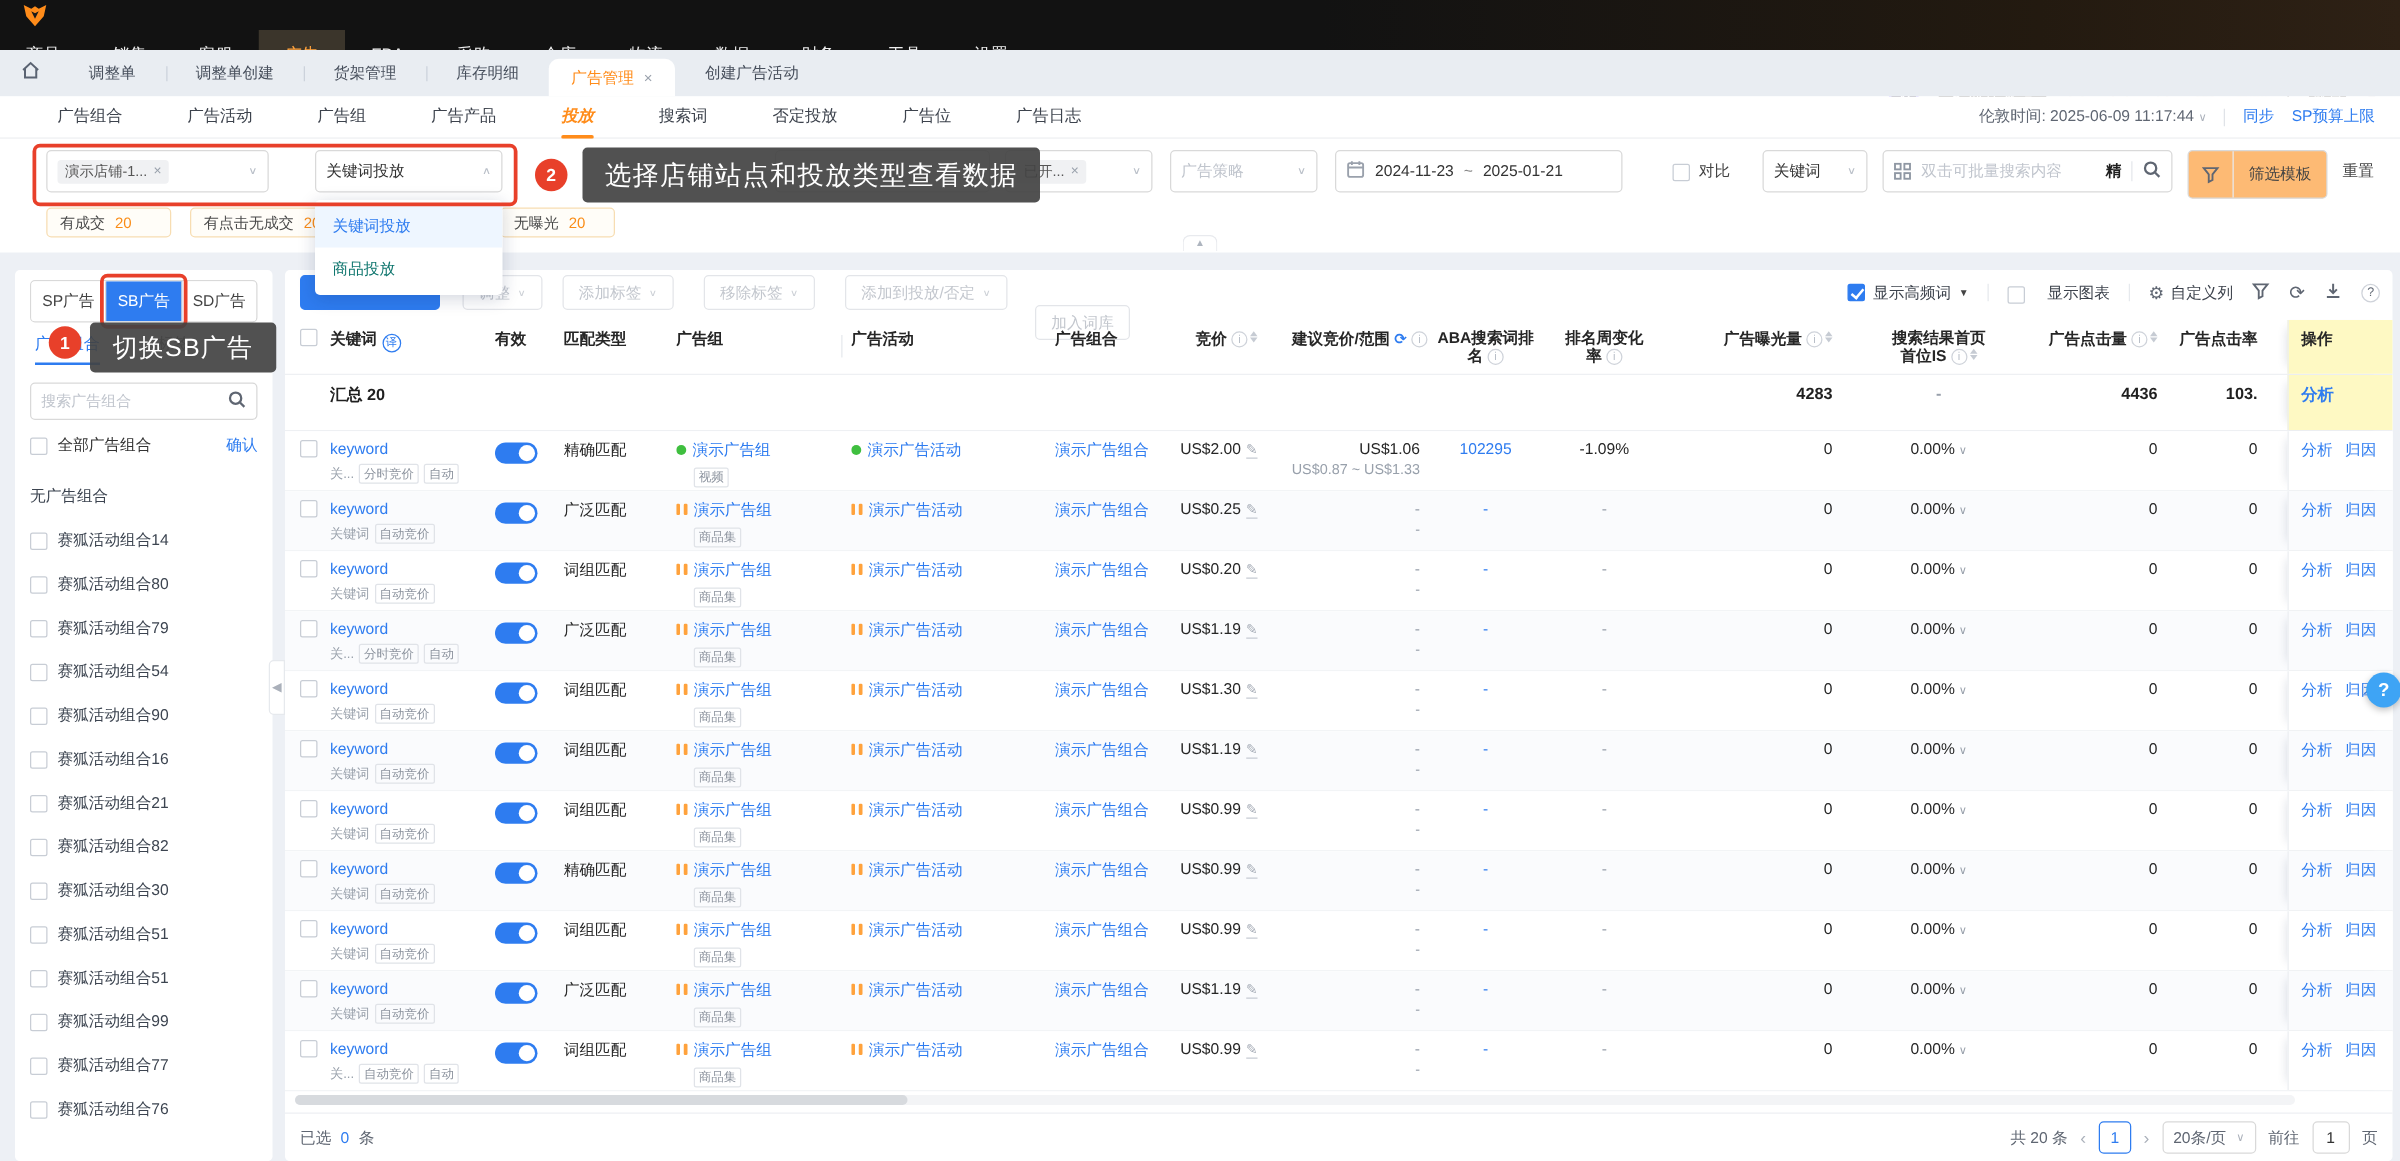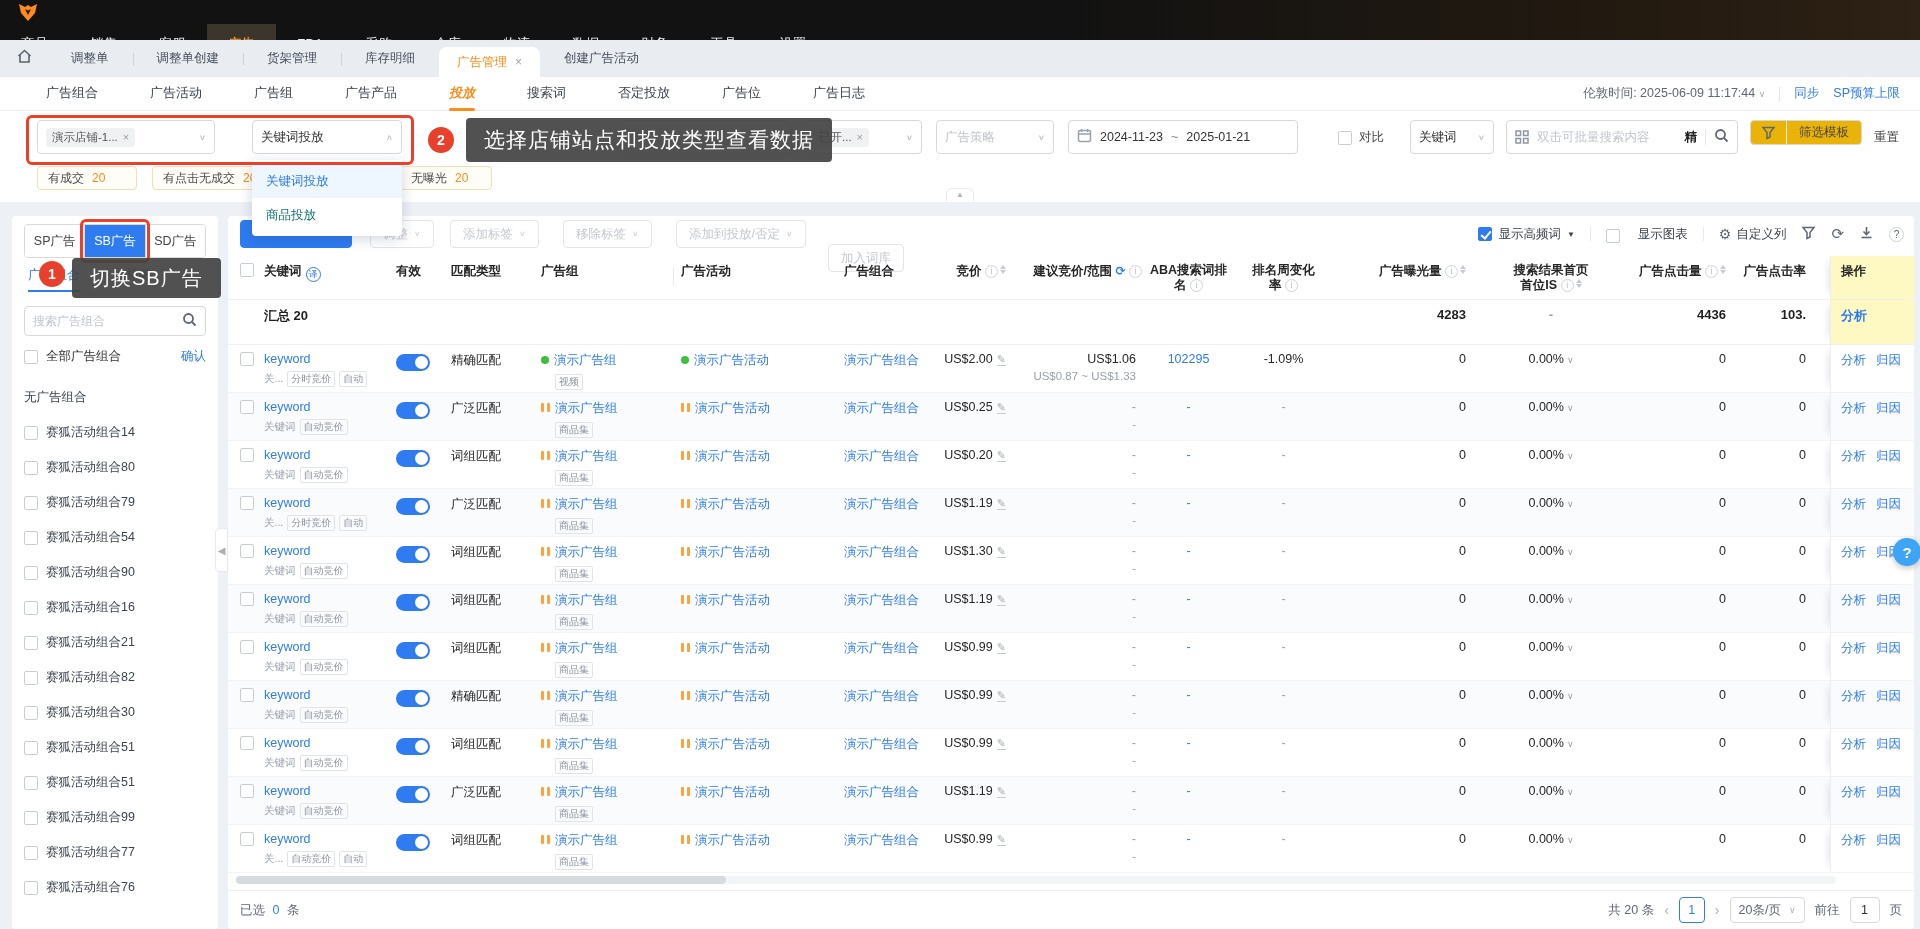--- a/index.html
+++ b/index.html
@@ -139,21 +139,21 @@
   .kwbadge{display:inline-block;width:15px;height:15px;border:1px solid var(--blue);border-radius:50%;color:var(--blue);font-size:9px;line-height:13px;text-align:center;font-weight:normal;vertical-align:-2px;margin-left:4px;}
   .hdr-div{position:absolute;left:445px;top:52px;width:1px;height:18px;background:#e6e9ed;}
   .scrollx{position:absolute;left:8px;top:660px;width:1600px;height:8px;background:#f3f4f6;border-radius:4px;}
   .scrollx .thumb{width:490px;height:8px;border-radius:4px;background:#d7dade;}
   .tfooter{position:absolute;left:0;top:674px;width:1686px;height:39px;border-top:1px solid #eef0f3;display:flex;align-items:center;padding:0 12px;font-size:12.5px;color:#5f6672;}
   .tf-right{margin-left:auto;display:flex;align-items:center;gap:10px;}
   .pgbox{min-width:26px;height:26px;border:1px solid var(--blue);color:var(--blue);border-radius:4px;display:flex;align-items:center;justify-content:center;font-size:12.5px;background:#fff;}
   .pgsel{height:26px;border:1px solid var(--bd2);border-radius:4px;display:flex;align-items:center;gap:8px;padding:0 8px;background:#fff;}
   .pginput{width:30px;height:26px;border:1px solid var(--bd2);border-radius:4px;display:flex;align-items:center;justify-content:center;background:#fff;color:#333;}
   .arr{color:#aab0ba;font-size:14px;}
-  .fgroup{position:absolute;display:flex;align-items:center;height:25px;border:1px solid var(--bd2);border-radius:4px;background:#eab308;}
+  .fgroup{position:absolute;display:flex;align-items:center;height:39px;border:1px solid var(--bd2);border-radius:4px;background:#fdba74;}
   .fgroup .p1{padding:0 10px;border-right:1px solid #e8eaee;display:flex;align-items:center;height:100%;}
   .fgroup .p2{padding:0 12px;font-size:12.5px;color:#444;}
   .sidehandle{left:215px;top:528px;width:13px;height:44px;background:#fff;border:1px solid #e6e9ed;border-radius:4px 0 0 4px;color:#aab0ba;font-size:10px;display:flex;align-items:center;justify-content:center;z-index:20;}
   .helpfab{left:1893px;top:538px;width:28px;height:28px;border-radius:50%;background:#3ea4f5;color:#fff;font-size:15px;font-weight:bold;display:flex;align-items:center;justify-content:center;box-shadow:0 2px 6px rgba(0,0,0,.25);z-index:20;}
 </style>
 </head>
 <body>
 
 <div id="app">
 

